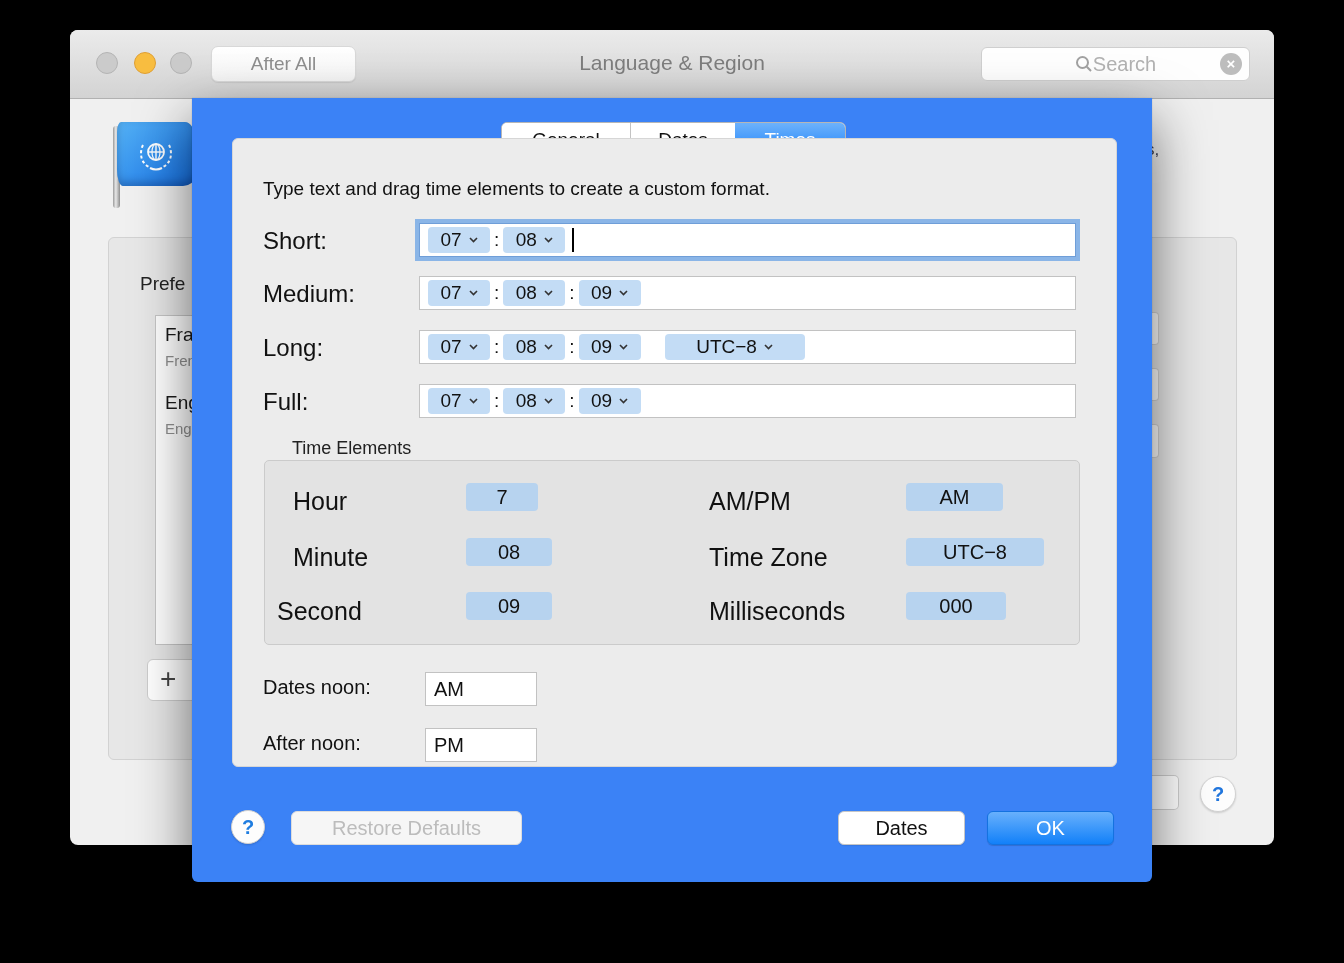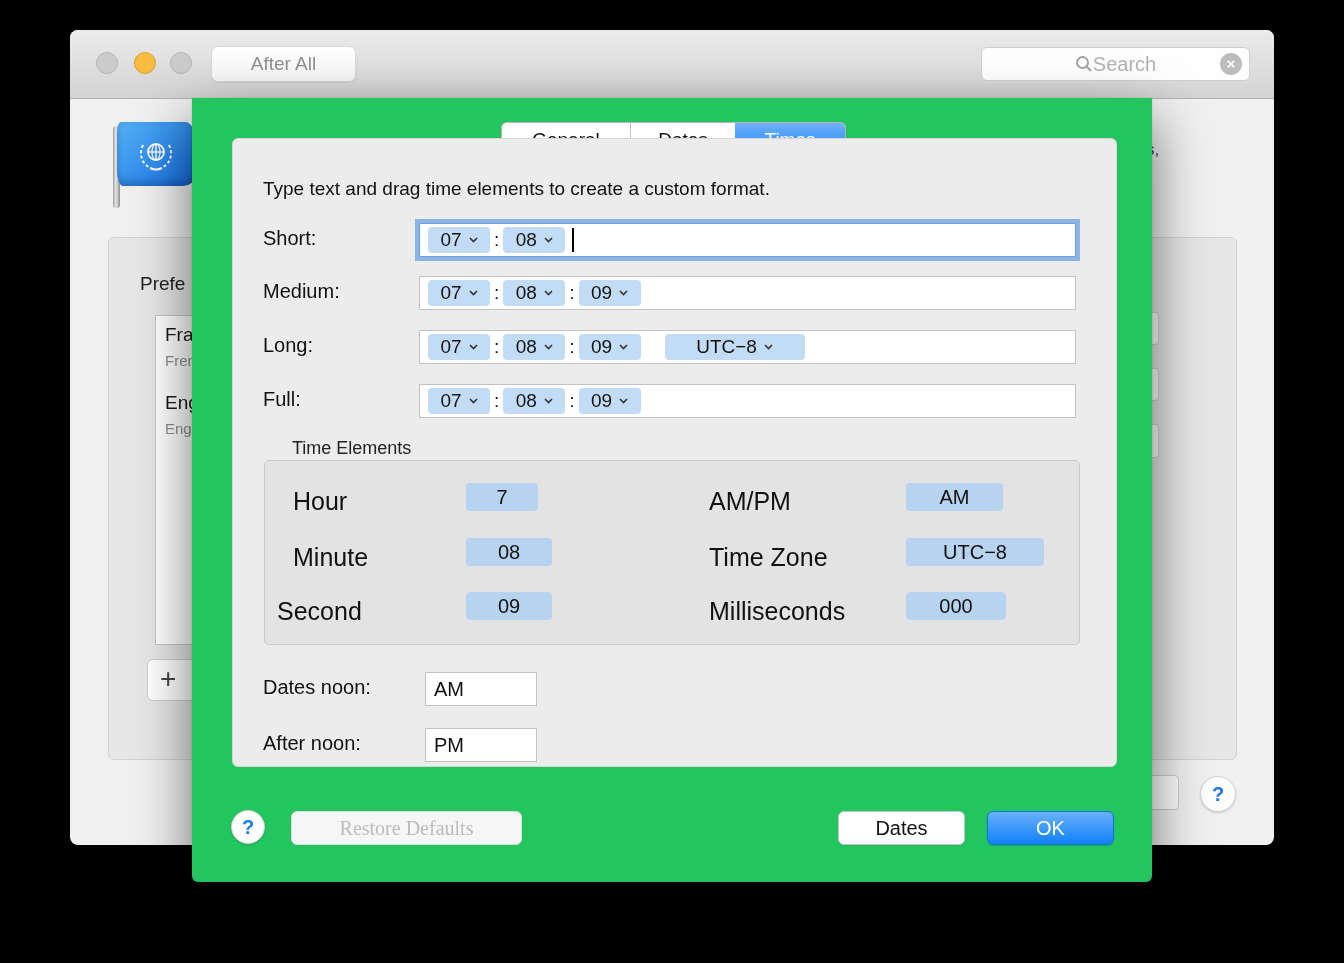--- a/index.html
+++ b/index.html
@@ -68,33 +68,33 @@
     border-left:none;border-radius:0 4px 4px 0;box-sizing:border-box;}
   .bg-btn-frag{position:absolute;left:1082px;top:745px;width:27px;height:35px;background:#fff;
     border:1px solid #cdcdcd;border-left:none;border-radius:0 5px 5px 0;box-sizing:border-box;}
   .bg-help{position:absolute;left:1130px;top:746px;width:36px;height:36px;border-radius:50%;
     background:#fdfdfd;border:1px solid #d2d2d2;box-sizing:border-box;
     color:#2176dd;font-size:20px;font-weight:bold;text-align:center;line-height:34px;
     box-shadow:0 1px 2px rgba(0,0,0,.15);}
   
   .sheet{
     position:absolute;left:192px;top:98px;width:960px;height:784px;
-    background:#22c55e;border-radius:0 0 6px 6px;
+    background:#3b82f6;border-radius:0 0 6px 6px;
     box-shadow:0 22px 55px rgba(0,0,0,.55), 0 0 1px rgba(0,0,0,.4);
   }
   .tabs{position:absolute;left:309px;top:24px;height:34px;display:flex;
     border:1px solid #b6b6b6;border-radius:6px;overflow:hidden;background:#fff;
     box-shadow:0 1px 1px rgba(0,0,0,.08);}
   .tab{font-size:19px;color:#111;text-align:center;line-height:33px;background:#fff;}
   .tab + .tab{border-left:1px solid #c3c3c3;}
   .tab.sel{background:linear-gradient(#6db2fc,#1a80f9);color:#fff;border-left:none;}
   .panel{position:absolute;left:40px;top:40px;width:885px;height:629px;
     background:#ececec;border:1px solid #d6d6d6;border-radius:6px;box-sizing:border-box;}
   .instruction{position:absolute;left:71px;top:80px;font-size:19px;color:#111;}
-  .frow-label{position:absolute;left:71px;font-size:20px;color:#111;}
+  .frow-label{position:absolute;left:71px;font-size:24px;color:#111;}
   .ffield{position:absolute;left:227px;width:657px;height:34px;background:#fff;
     border:1px solid #c2c2c2;box-sizing:border-box;display:flex;align-items:center;
     padding-left:8px;overflow:hidden;}
   .ffield.focused{box-shadow:0 0 0 4px #8ab5e7;border-color:#6f9ed8;}
   .pill{height:26px;background:#c3dcf5;border-radius:4px;display:flex;align-items:center;
     justify-content:center;gap:7px;font-size:19px;color:#111;flex:0 0 auto;}
   .pill.num{width:62px;}
   .pill.zone{width:140px;margin-left:24px;}
   .pill.zonewide{flex:1 1 auto;margin-left:24px;border-radius:4px 0 0 4px;
     justify-content:flex-end;padding-right:2px;white-space:nowrap;overflow:hidden;}
@@ -110,35 +110,36 @@
   .noon-label{position:absolute;left:71px;font-size:20px;color:#111;}
   .noon-input{position:absolute;left:233px;width:112px;height:34px;border:1px solid #c2c2c2;
     background:#fff;box-sizing:border-box;font-size:20px;color:#111;padding:0 0 0 8px;
     font-family:"Liberation Sans","DejaVu Sans",sans-serif;outline:none;}
   .sheet-help{position:absolute;left:39px;top:712px;width:34px;height:34px;border-radius:50%;
     background:#fdfdfd;border:1px solid #cfcfcf;box-sizing:border-box;
     color:#1f7de0;font-size:20px;font-weight:bold;text-align:center;line-height:32px;
     box-shadow:0 1px 2px rgba(0,0,0,.15);}
   .btn{position:absolute;top:713px;height:34px;border-radius:6px;box-sizing:border-box;
     font-size:20px;text-align:center;line-height:32px;}
-  .btn-restore{left:99px;width:231px;background:#f6f6f6;border:1px solid #dcdcdc;color:#bcbcbc;font-family:Liberation Serif, serif;}
+  .btn-restore{left:99px;width:231px;background:#f6f6f6;border:1px solid #dcdcdc;color:#bcbcbc;}
   .btn-cancel{left:646px;width:127px;background:#fff;border:1px solid #c6c6c6;color:#111;
     box-shadow:0 1px 1px rgba(0,0,0,.08);}
   .btn-ok{left:795px;width:127px;background:linear-gradient(#68b0fc,#1280f9);
     border:1px solid #1472e0;color:#fff;box-shadow:0 1px 1px rgba(0,0,0,.15);}
 </style>
 </head>
 <body>
 
 <div class="window">
   <div class="titlebar">
     <div class="traffic t-close"></div>
     <div class="traffic t-min"></div>
     <div class="traffic t-zoom"></div>
     <div class="showall">After All</div>
+    <div class="win-title">Language &amp; Region</div>
     <div class="searchbox">
       <svg class="chev" width="18" height="18" viewBox="0 0 18 18">
         <circle cx="7.5" cy="7.5" r="5.5" fill="none" stroke="#a2a2a2" stroke-width="2"></circle>
         <line x1="11.8" y1="11.8" x2="16" y2="16" stroke="#a2a2a2" stroke-width="2"></line>
       </svg>
       <span class="ph">Search</span>
       <div class="clearbtn">×</div>
     </div>
   </div>
 

